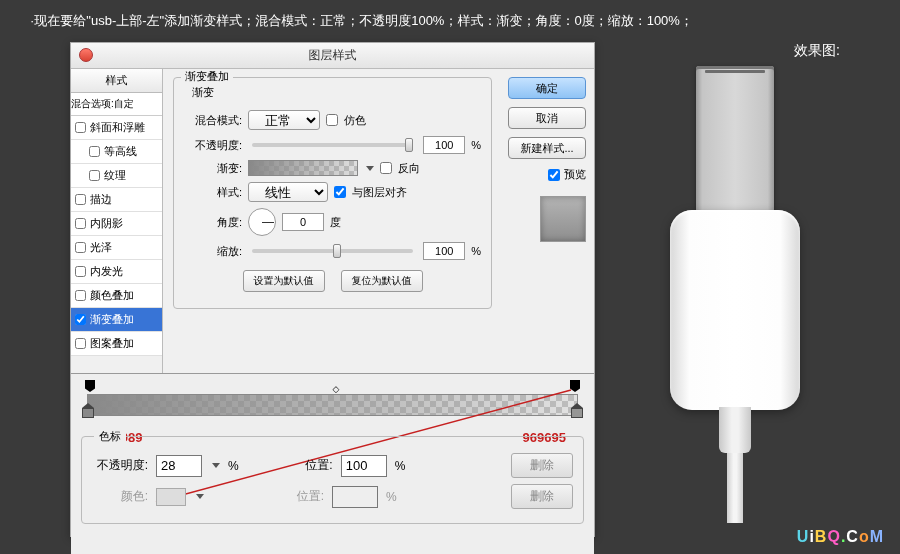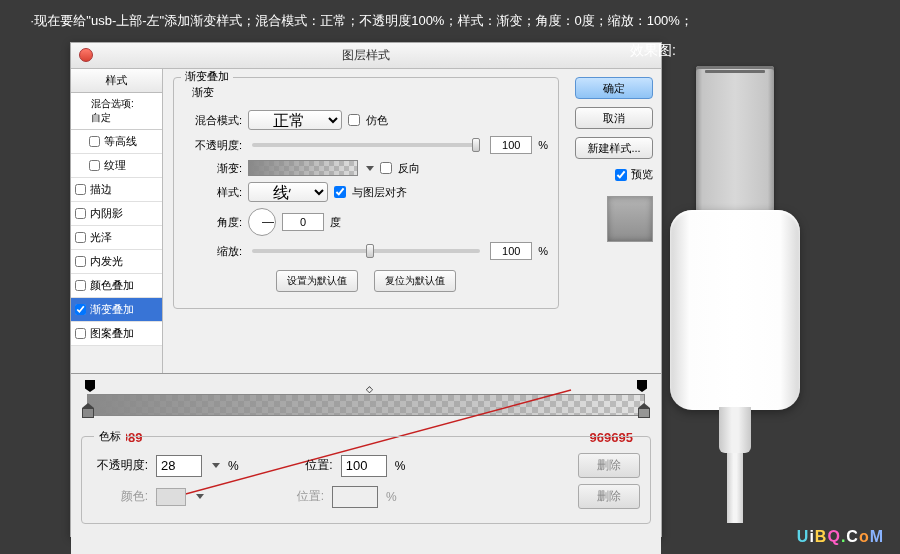--- a/index.html
+++ b/index.html
@@ -1,34 +1,34 @@
 <!DOCTYPE html>
 <html><head>
 <meta charset="utf-8">
 <style>
 *{box-sizing:border-box;margin:0;padding:0;font-family:"Microsoft YaHei",Arial,sans-serif}
 body{background:#3a3a3a;width:900px;height:554px;overflow:hidden;position:relative}
 .caption{color:#fff;font-size:13px;padding:12px 30px 8px}
-.panel{position:absolute;left:70px;top:42px;width:592px;height:495px;background:#f0f0f0;border:1px solid #aaa;box-shadow:0 2px 8px rgba(0,0,0,.3)}
+.panel{position:absolute;left:70px;top:42px;width:525px;height:495px;background:#f0f0f0;border:1px solid #aaa;box-shadow:0 2px 8px rgba(0,0,0,.3)}
 .titlebar{height:26px;background:linear-gradient(#f8f8f8,#e4e4e4);border-bottom:1px solid #bbb;position:relative;display:flex;align-items:center;justify-content:center;font-size:12px;color:#333}
 .close-btn{position:absolute;left:8px;top:5px;width:14px;height:14px;border-radius:50%;background:linear-gradient(#ff7a6b,#d94334);border:1px solid #a33}
 .top-area{display:flex;height:304px}
 .styles-col{width:92px;border-right:1px solid #bbb}
 .styles-col .hdr{background:linear-gradient(#fdfdfd,#e8e8e8);border-bottom:1px solid #bbb;font-size:11px;padding:4px 20px;text-align:center}
-.blend-opt{background:#fff;border-bottom:1px solid #ccc;font-size:10px;padding:4px 20px}
+.blend-opt{background:#fff;border-bottom:1px solid #ccc;font-size:10px;padding:4px 0}
 .style-item{display:flex;align-items:center;font-size:11px;padding:4px 4px;border-bottom:1px solid #e0e0e0;background:#fff;cursor:pointer}
 .style-item.sel{background:#3874d6;color:#fff}
 .style-item input{margin-right:4px;width:11px;height:11px}
 .form-area{flex:1;padding:6px 10px;font-size:11px;position:relative}
 .fieldset{border:1px solid #bbb;border-radius:4px;padding:8px 10px 10px;margin-top:2px}
 .legend1{position:absolute;top:0;left:18px;background:#f0f0f0;padding:0 4px;font-size:11px}
 .legend2{font-size:11px;margin:-14px 0 4px 4px;background:#f0f0f0;display:inline-block;padding:0 4px}
 .row{display:flex;align-items:center;margin:6px 0;gap:6px}
 .lbl{width:58px;text-align:right;font-size:11px}
-select{font-size:16px;height:20px;border:1px solid #999;border-radius:3px;background:linear-gradient(#fff,#eee);padding:0 20px}
+select{font-size:13px;height:20px;border:1px solid #999;border-radius:3px;background:linear-gradient(#fff,#eee);padding:0 12px}
 .slider{flex:1;height:4px;background:#ccc;border-radius:2px;position:relative;margin:0 4px}
 .slider .thumb{position:absolute;top:-5px;width:8px;height:14px;background:linear-gradient(#fafafa,#ccc);border:1px solid #888;border-radius:2px}
 .numbox{width:42px;height:18px;border:1px solid #999;font-size:11px;text-align:center;background:#fff}
 .chk{width:12px;height:12px}
 .grad-prev{width:110px;height:16px;border:1px solid #888;background:linear-gradient(90deg,#898989,rgba(150,150,149,.3)),repeating-conic-gradient(#fff 0 25%,#ccc 0 50%) 0 0/10px 10px}
 .angle-ctrl{width:28px;height:28px;border:1px solid #999;border-radius:50%;background:#fff;position:relative}
 .angle-ctrl:after{content:"";position:absolute;left:50%;top:50%;width:12px;height:1px;background:#333}
 .btn-small{font-size:10px;padding:3px 10px;border:1px solid #999;border-radius:3px;background:linear-gradient(#fdfdfd,#e6e6e6);cursor:pointer}
 .right-col{width:92px;padding:8px;display:flex;flex-direction:column;gap:8px;align-items:flex-end}
 .pbtn{width:78px;height:22px;font-size:11px;border:1px solid #888;border-radius:4px;background:linear-gradient(#fdfdfd,#e6e6e6);cursor:pointer}
@@ -46,21 +46,21 @@
 .arrow-line{position:absolute;pointer-events:none}
 .stops-fs{border:1px solid #bbb;border-radius:4px;padding:10px 10px 8px;position:relative}
 .stops-fs .lg{position:absolute;top:-8px;left:12px;background:#eee;padding:0 5px;font-size:11px}
 .srow{display:flex;align-items:center;gap:8px;margin:6px 0;font-size:12px}
 .srow .lab{width:56px;text-align:right}
 .val-in{width:46px;height:22px;border:1px solid #777;background:#fff;font-size:13px;text-align:left;padding:1px 4px}
 .dd-arrow{display:inline-block;width:0;height:0;border-left:4px solid transparent;border-right:4px solid transparent;border-top:5px solid #555;margin-left:2px}
 .del-btn{padding:3px 18px;font-size:12px;border:1px solid #aaa;background:linear-gradient(#f4f4f4,#ddd);color:#888;border-radius:3px}
 .color-sw{width:30px;height:18px;border:1px solid #aaa;background:#ddd}
 .preview-img{position:absolute;right:60px;top:42px;width:210px}
-.plabel{color:#fff;font-size:14px;text-align:left;margin-bottom:6px}
+.plabel{color:#fff;font-size:14px;text-align:right;margin-bottom:6px}
 .usb{position:relative;width:140px;height:460px;margin:0 auto}
 .metal{width:78px;height:150px;margin:0 auto;background:linear-gradient(90deg,#9a9a9a 0,#c5c5c5 8%,#d8d8d8 50%,#c5c5c5 92%,#9a9a9a 100%);border-radius:3px 3px 0 0;box-shadow:inset 0 3px 0 #777,0 1px 4px rgba(0,0,0,.4)}
 .metal:before{content:"";position:absolute;top:4px;left:50%;transform:translateX(-50%);width:60px;height:3px;background:#6d6d6d;border-radius:1px}
 .plastic{width:130px;height:200px;margin:-6px auto 0;background:linear-gradient(90deg,#d8d8d8 0,#fdfdfd 15%,#fff 50%,#fdfdfd 85%,#d8d8d8 100%);border-radius:22px;box-shadow:0 3px 10px rgba(0,0,0,.35),inset 0 2px 3px rgba(255,255,255,.9)}
 .strain{width:32px;height:46px;margin:-3px auto 0;background:linear-gradient(90deg,#c8c8c8,#f2f2f2 40%,#f2f2f2 60%,#c8c8c8);border-radius:0 0 6px 6px}
 .cable{width:16px;height:70px;margin:0 auto;background:linear-gradient(90deg,#cfcfcf,#f5f5f5 40%,#f5f5f5 60%,#cfcfcf)}
 .watermark{position:absolute;right:16px;bottom:8px;font-size:16px;font-weight:bold;letter-spacing:1px}
 .watermark span:nth-child(1){color:#5bd4e8}.watermark span:nth-child(2){color:#fff}.watermark span:nth-child(3){color:#ffd24a}.watermark span:nth-child(4){color:#ff5cc4}.watermark span:nth-child(5){color:#6cff6c}.watermark span:nth-child(6){color:#fff}.watermark span:nth-child(7){color:#ff9b3a}.watermark span:nth-child(8){color:#8ab4ff}.watermark span:nth-child(9){color:#fff}
 </style>
 </head>
@@ -71,20 +71,24 @@
 <div class="panel">
   <div class="titlebar">
     <div class="close-btn"></div>
     <span>图层样式</span>
   </div>
   <div class="top-area">
     <div class="styles-col">
       <div class="hdr">样式</div>
       <div class="blend-opt">混合选项:自定</div>
       <div id="style-items">
+          <div class="style-item">
+            <input type="checkbox" class="chk" style="">
+            <span>斜面和浮雕</span>
+          </div>
           <div class="style-item" style="padding-left: 18px;">
             <input type="checkbox" class="chk" style="visibility: visible;">
             <span>等高线</span>
           </div>
           <div class="style-item" style="padding-left: 18px;">
             <input type="checkbox" class="chk" style="visibility: visible;">
             <span>纹理</span>
           </div>
           <div class="style-item">
             <input type="checkbox" class="chk" style="">

